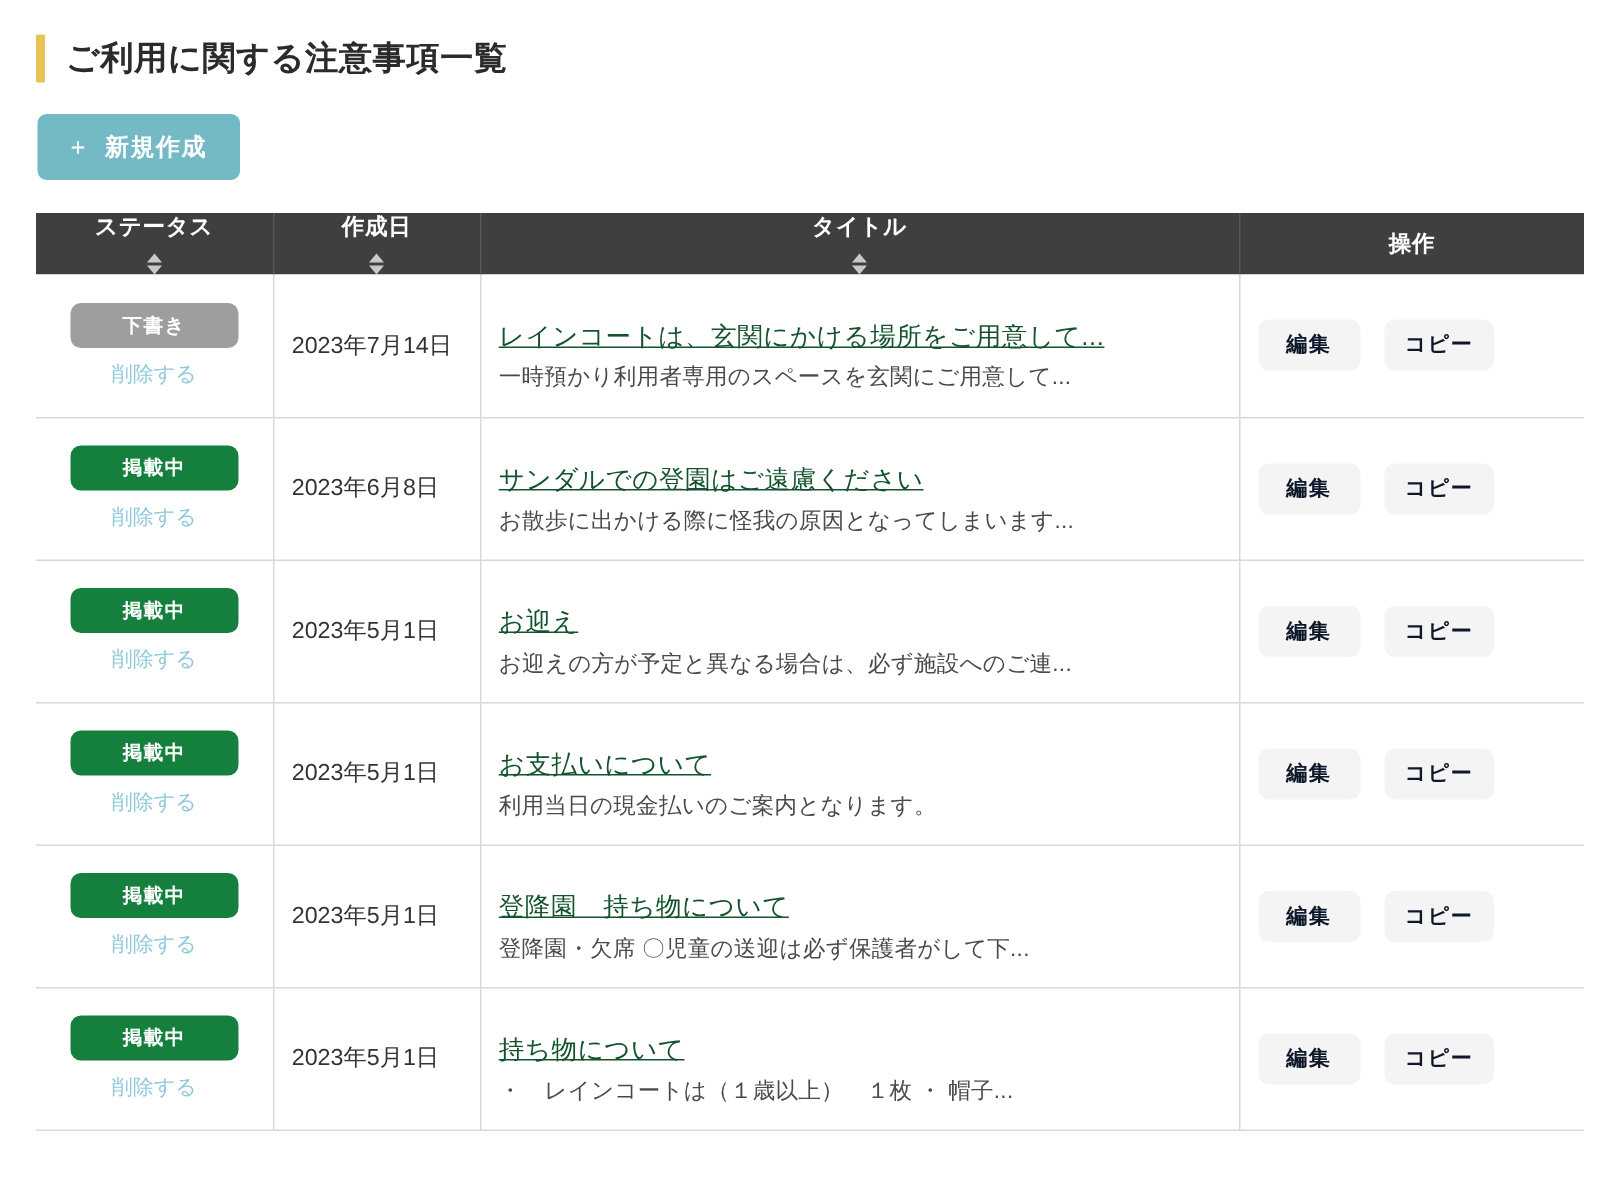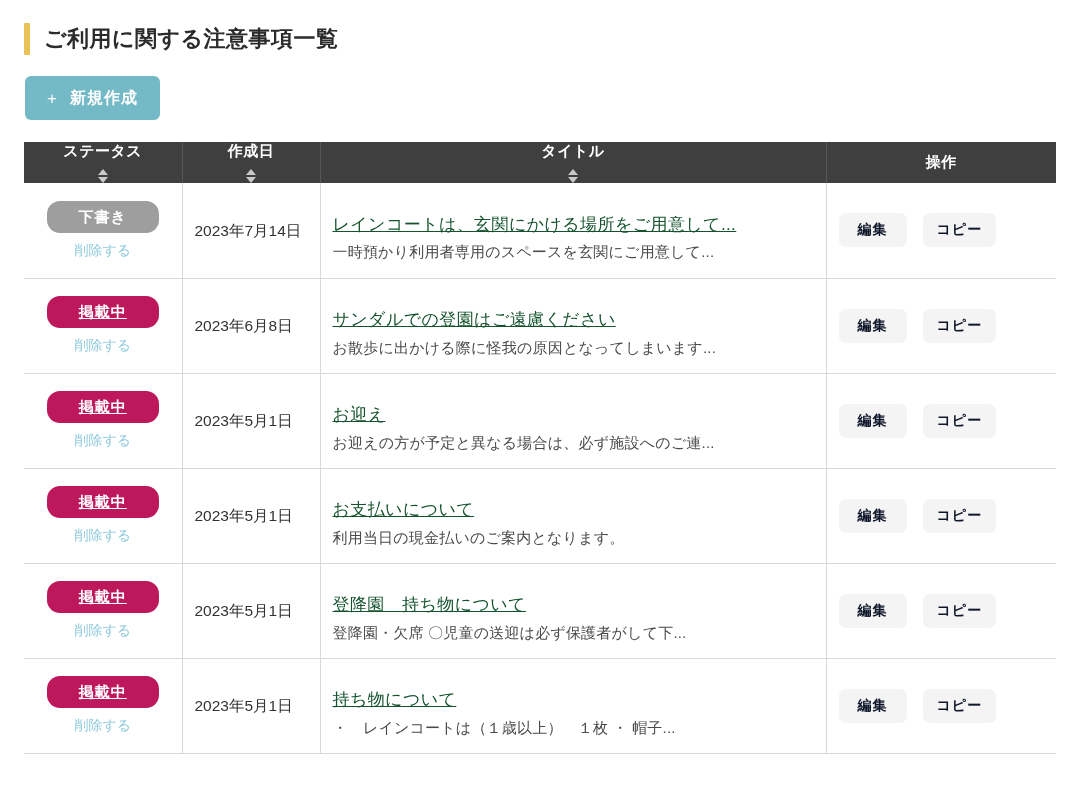--- a/index.html
+++ b/index.html
@@ -133,29 +133,29 @@
   table.notice-table tbody tr:last-child td { border-bottom: 1px solid #d8d8d8; }
 
   
   .cell-status {
     text-align: center;
   }
   .status-badge {
     display: inline-block;
     min-width: 112px;
     padding: 6px 14px;
-    border-radius: 13px;
+    border-radius: 7px;
     color: #ffffff;
-    font-size: 15px;
+    font-size: 13px;
     font-weight: bold;
     letter-spacing: 1px;
     line-height: 1.35;
     cursor: pointer;
   }
-  .status-badge.published { background: #be185d; text-decoration: underline; }
+  .status-badge.published { background: #15803d; }
   .status-badge.draft     { background: #9e9e9e; }
   .delete-link {
     display: block;
     margin-top: 9px;
     color: #8ec9dd;
     font-size: 14px;
     text-decoration: none;
     cursor: pointer;
   }
 

